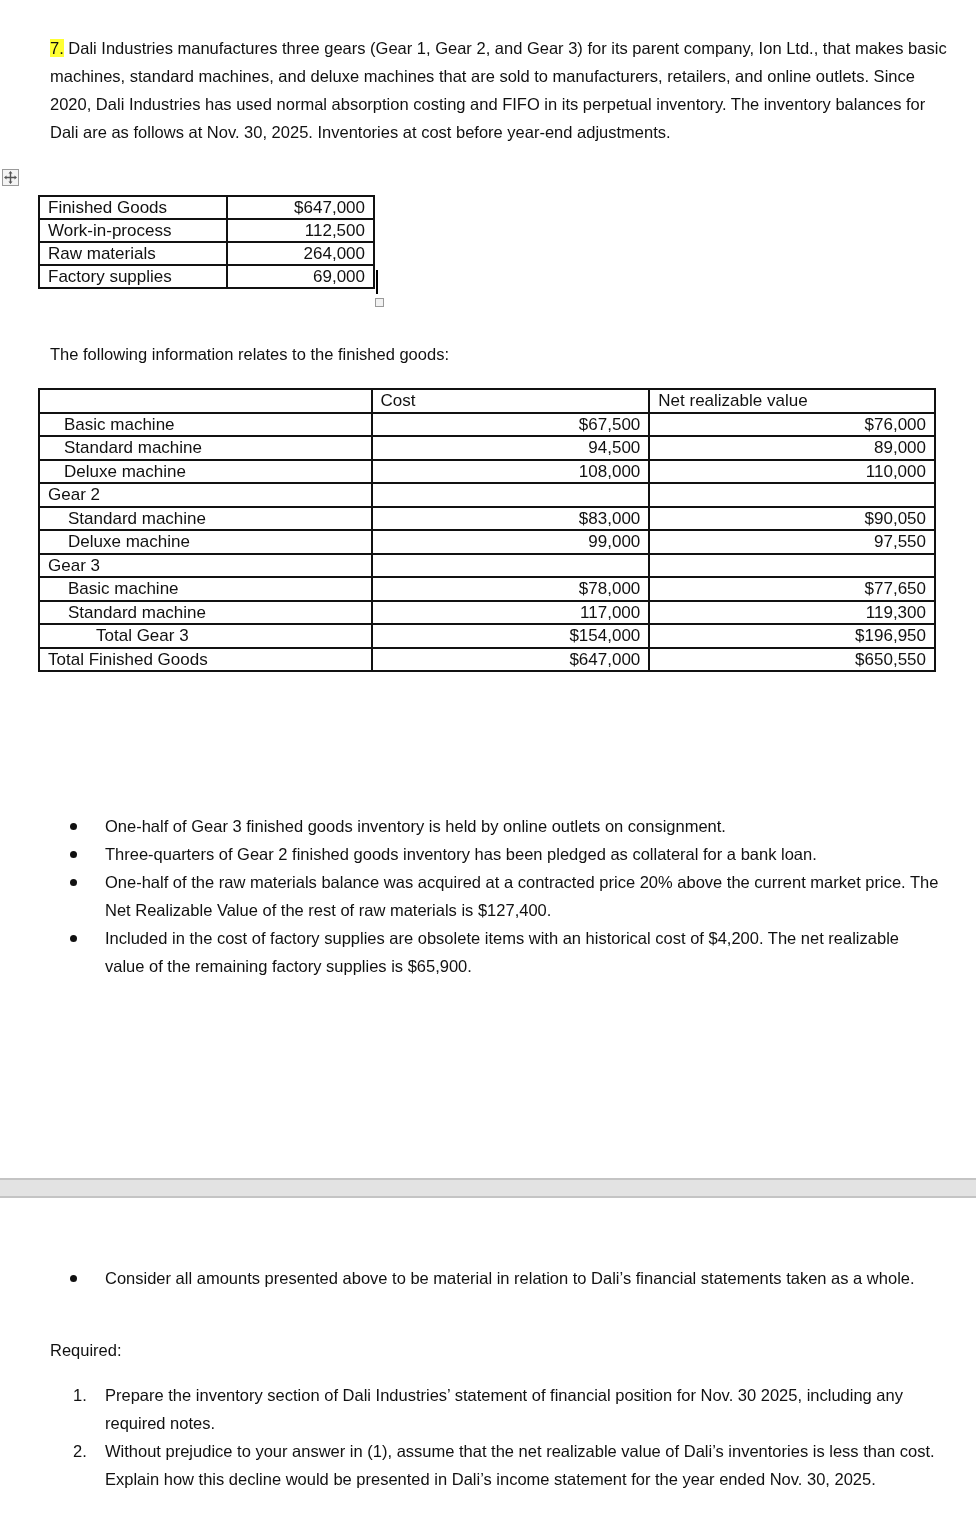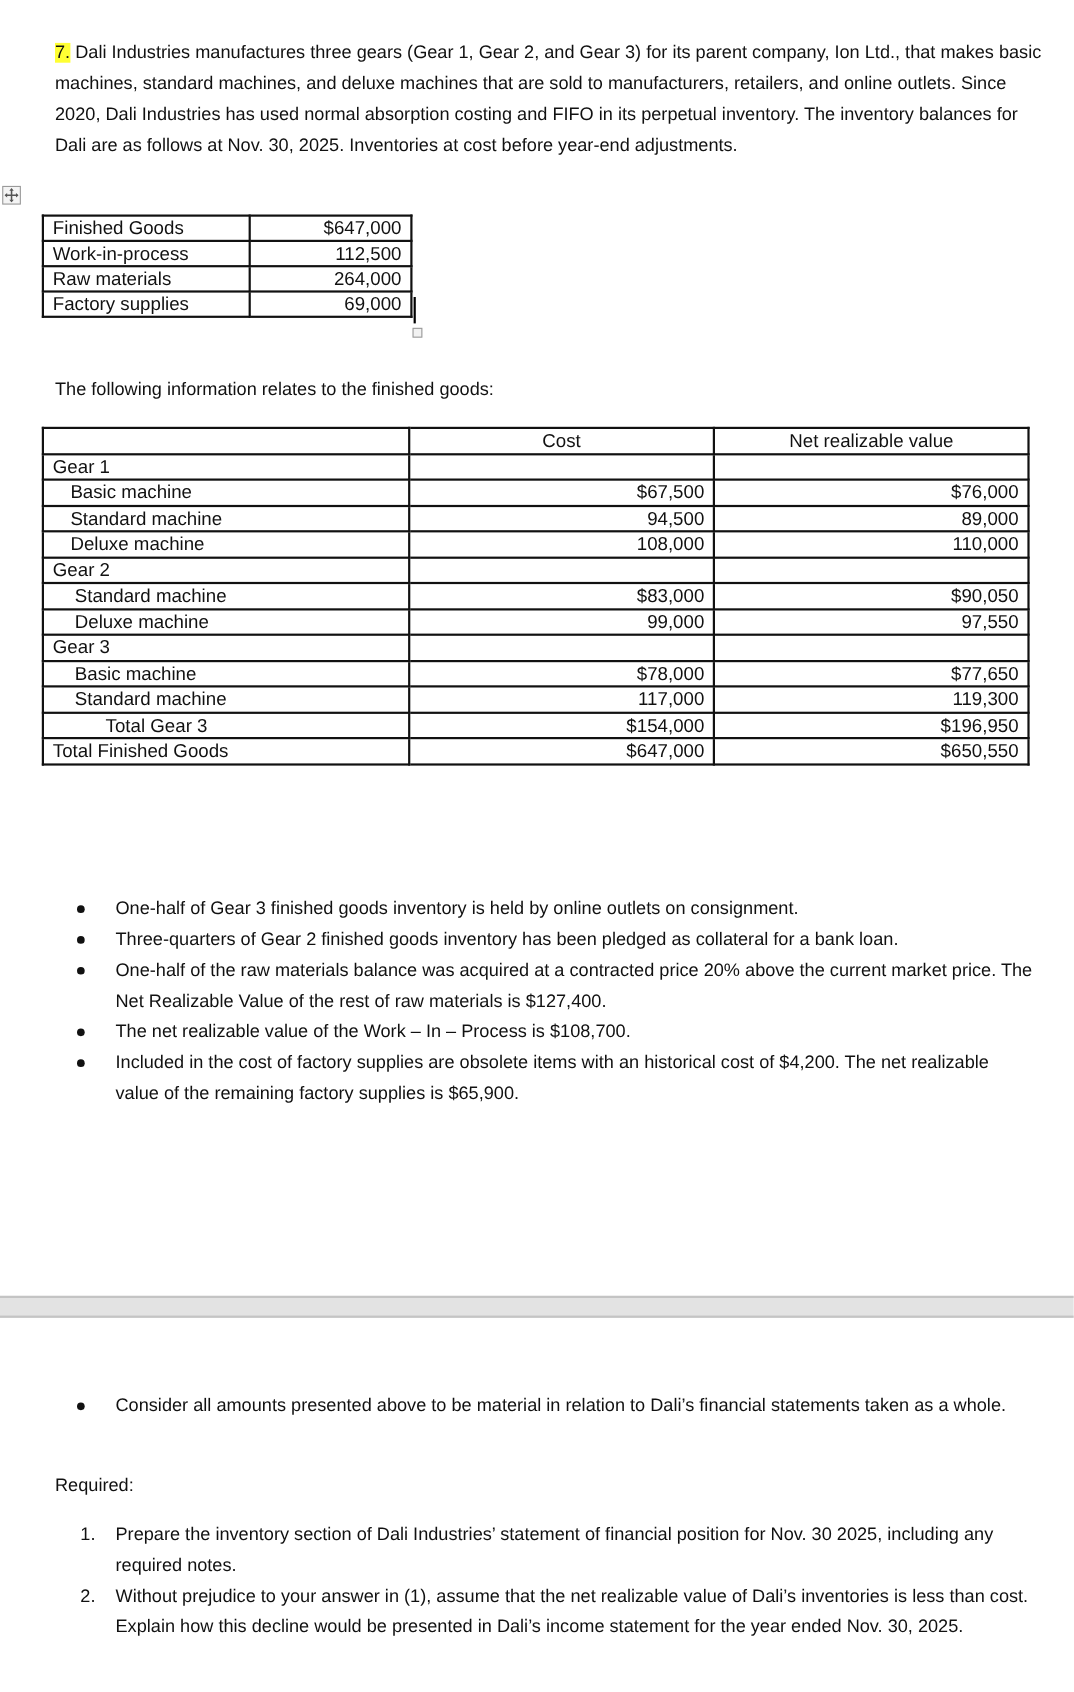--- a/index.html
+++ b/index.html
@@ -23,21 +23,21 @@
   table { border-collapse: collapse; position: absolute; font-size: 17px; }
   td { border: 2px solid #111; padding: 0 8px; height: 21px; line-height: 21px; white-space: nowrap; }
   #inv-table { left: 38px; top: 195px; width: 337px; }
   #inv-table td.lbl { width: 170px; }
   #inv-table td.val { text-align: right; }
 
   #fg-table { left: 38px; top: 388px; width: 898px; }
   #fg-table td { height: 21.5px; }
   #fg-table td.c0 { width: 284px; }
   #fg-table td.c1, #fg-table td.c2 { width: 281px; text-align: right; }
-  #fg-table td.hdr { text-align: center; border-radius: 11px; }
+  #fg-table td.hdr { text-align: left; border-radius: 11px; }
   .ind1 { padding-left: 24px !important; }
   .ind1b { padding-left: 28px !important; }
   .ind2 { padding-left: 56px !important; }
 
   ul.bullets { position: absolute; left: 40px; width: 900px; margin: 0; padding: 0; list-style: none; }
   ul.bullets li { position: relative; padding-left: 65px; line-height: 28px; }
   ul.bullets li::before {
     content: ""; position: absolute; left: 30px; top: 11px; width: 7px; height: 7px;
     border-radius: 50%; background: #111;
   }
@@ -88,25 +88,20 @@
 <table id="fg-table">
   <thead>
     <tr>
       <td class="c0 hdr"></td>
       <td class="c1 hdr">Cost</td>
       <td class="c2 hdr">Net realizable value</td>
     </tr>
   </thead>
   <tbody id="fg-body">
       <tr>
-        <td class="c0">Gear 1</td>
-        <td class="c1"></td>
-        <td class="c2"></td>
-      </tr>
-      <tr>
         <td class="c0 ind1">Basic machine</td>
         <td class="c1">$67,500</td>
         <td class="c2">$76,000</td>
       </tr>
       <tr>
         <td class="c0 ind1">Standard machine</td>
         <td class="c1">94,500</td>
         <td class="c2">89,000</td>
       </tr>
       <tr>
@@ -154,21 +149,20 @@
         <td class="c1">$647,000</td>
         <td class="c2">$650,550</td>
       </tr>
     </tbody>
 </table>
 
 <ul class="bullets" id="bullets-1" style="top:812px;">
     <li>One-half of Gear 3 finished goods inventory is held by online outlets on consignment.</li>
     <li>Three-quarters of Gear 2 finished goods inventory has been pledged as collateral for a bank loan.</li>
     <li>One-half of the raw materials balance was acquired at a contracted price 20% above the current market price. The Net Realizable Value of the rest of raw materials is $127,400.</li>
-    <li>The net realizable value of the Work – In – Process is $108,700.</li>
     <li>Included in the cost of factory supplies are obsolete items with an historical cost of $4,200. The net realizable value of the remaining factory supplies is $65,900.</li>
   </ul>
 
 <div class="page-break"></div>
 
 <ul class="bullets" id="bullets-2" style="top:1264px;">
     <li>Consider all amounts presented above to be material in relation to Dali’s financial statements taken as a whole.</li>
   </ul>
 
 <div class="para" style="top:1336px;">Required:</div>

